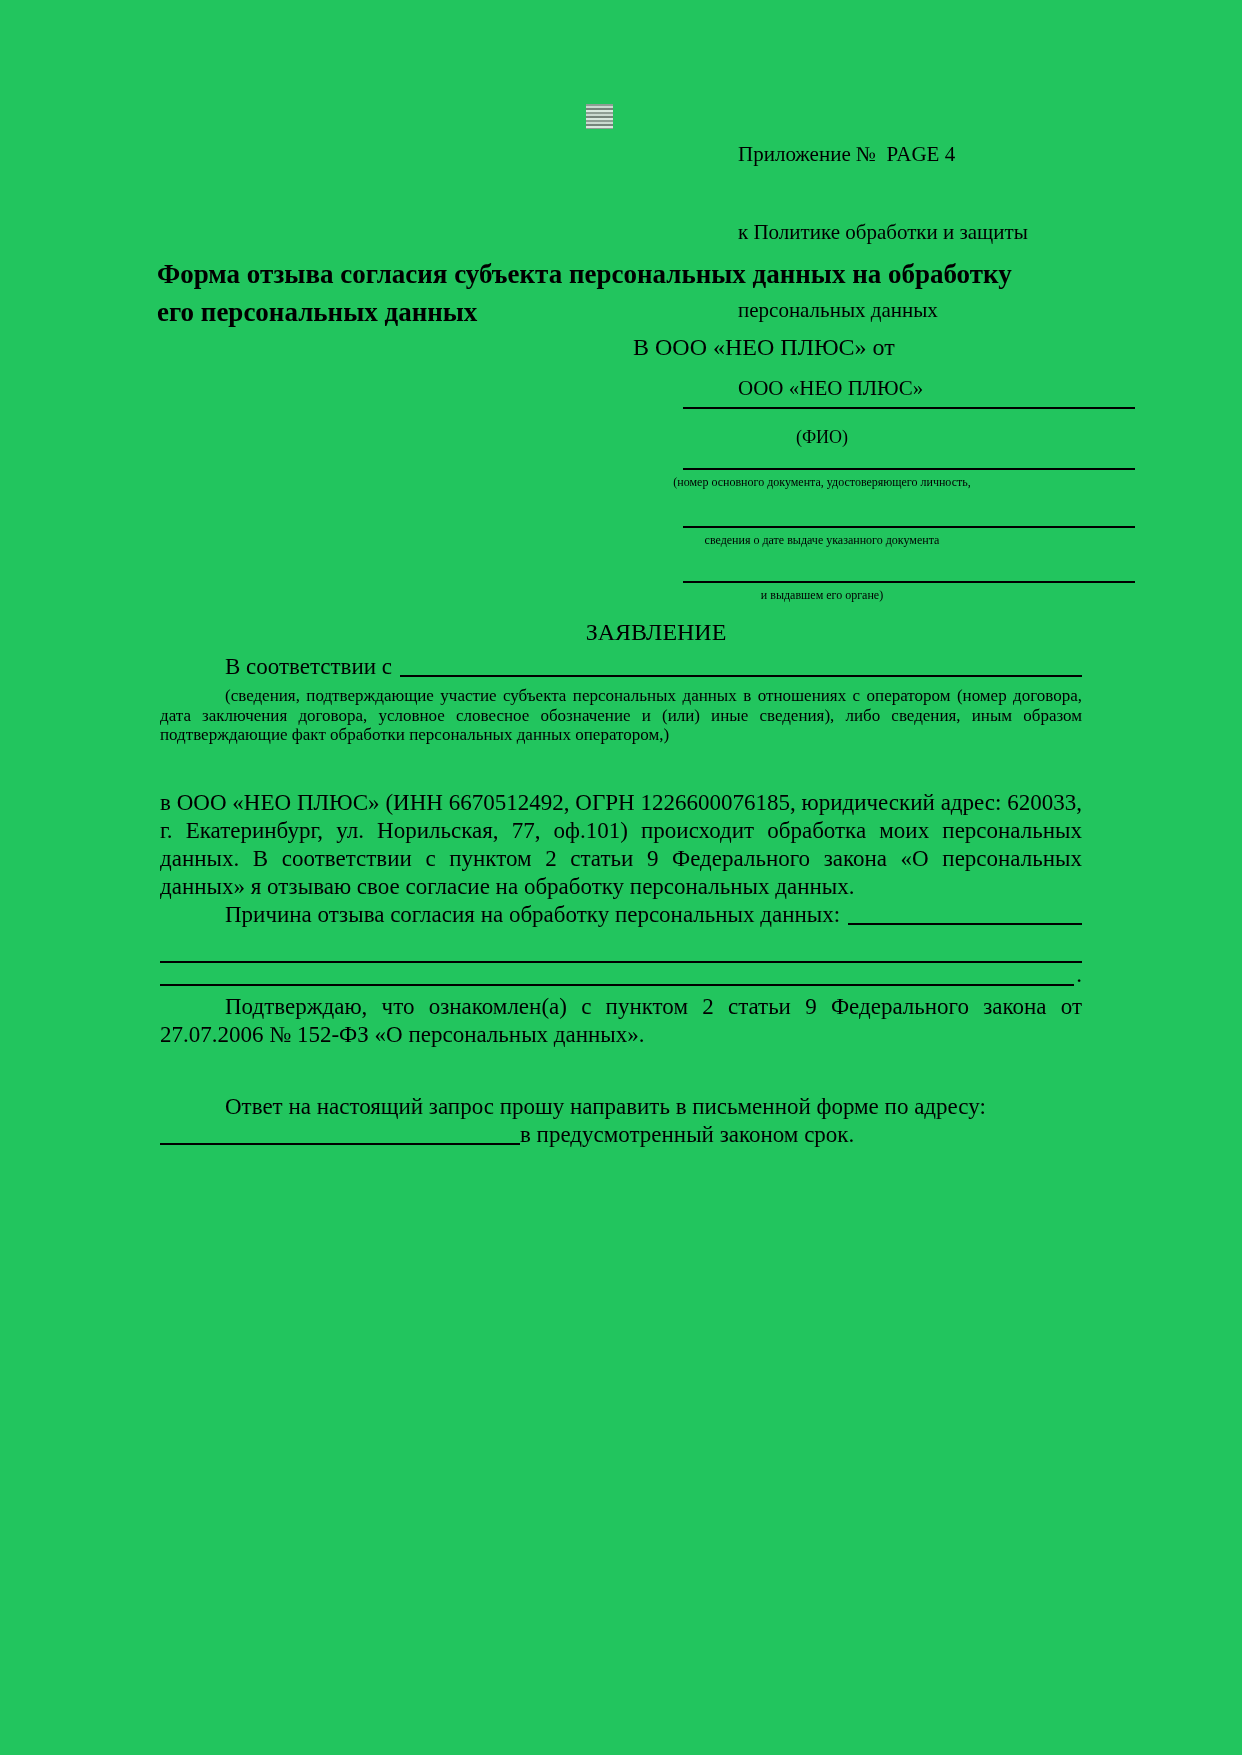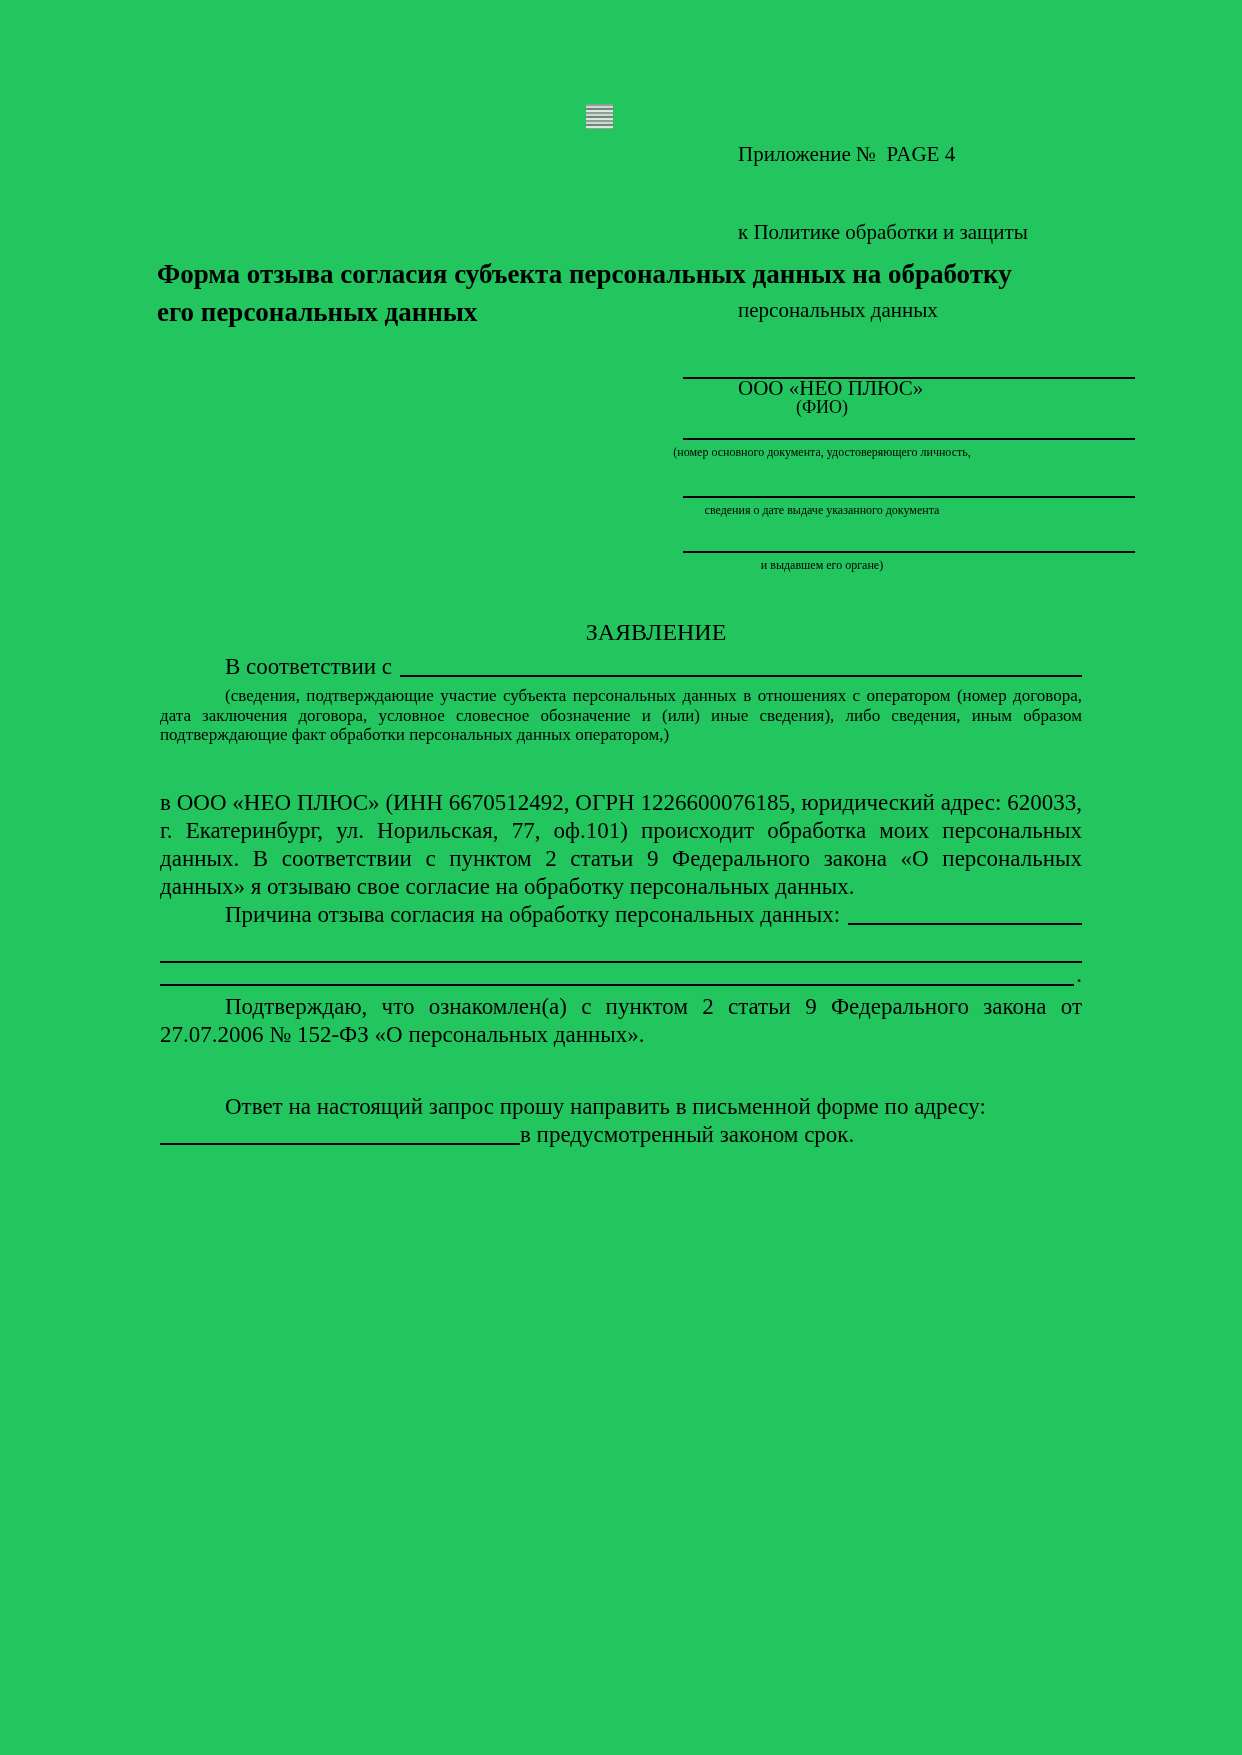--- a/index.html
+++ b/index.html
@@ -104,20 +104,21 @@
   <div class="header-right">
     <div>Приложение №  PAGE 4</div>
     <div>к Политике обработки и защиты</div>
     <div>персональных данных</div>
     <div>ООО «НЕО ПЛЮС»</div>
   </div>
 
   <h1 class="title">Форма отзыва согласия субъекта персональных данных на обработку его персональных данных</h1>
 
   <div class="addressee">
+    <div class="to-line">В ООО «НЕО ПЛЮС» от</div>
 
     <div class="rule r1"></div>
     <div class="caption cap-fio">(ФИО)</div>
 
     <div class="rule r2"></div>
     <div class="caption cap-s">(номер основного документа, удостоверяющего личность,</div>
 
     <div class="rule r3"></div>
     <div class="caption cap-s">сведения о дате выдаче указанного документа</div>
 

